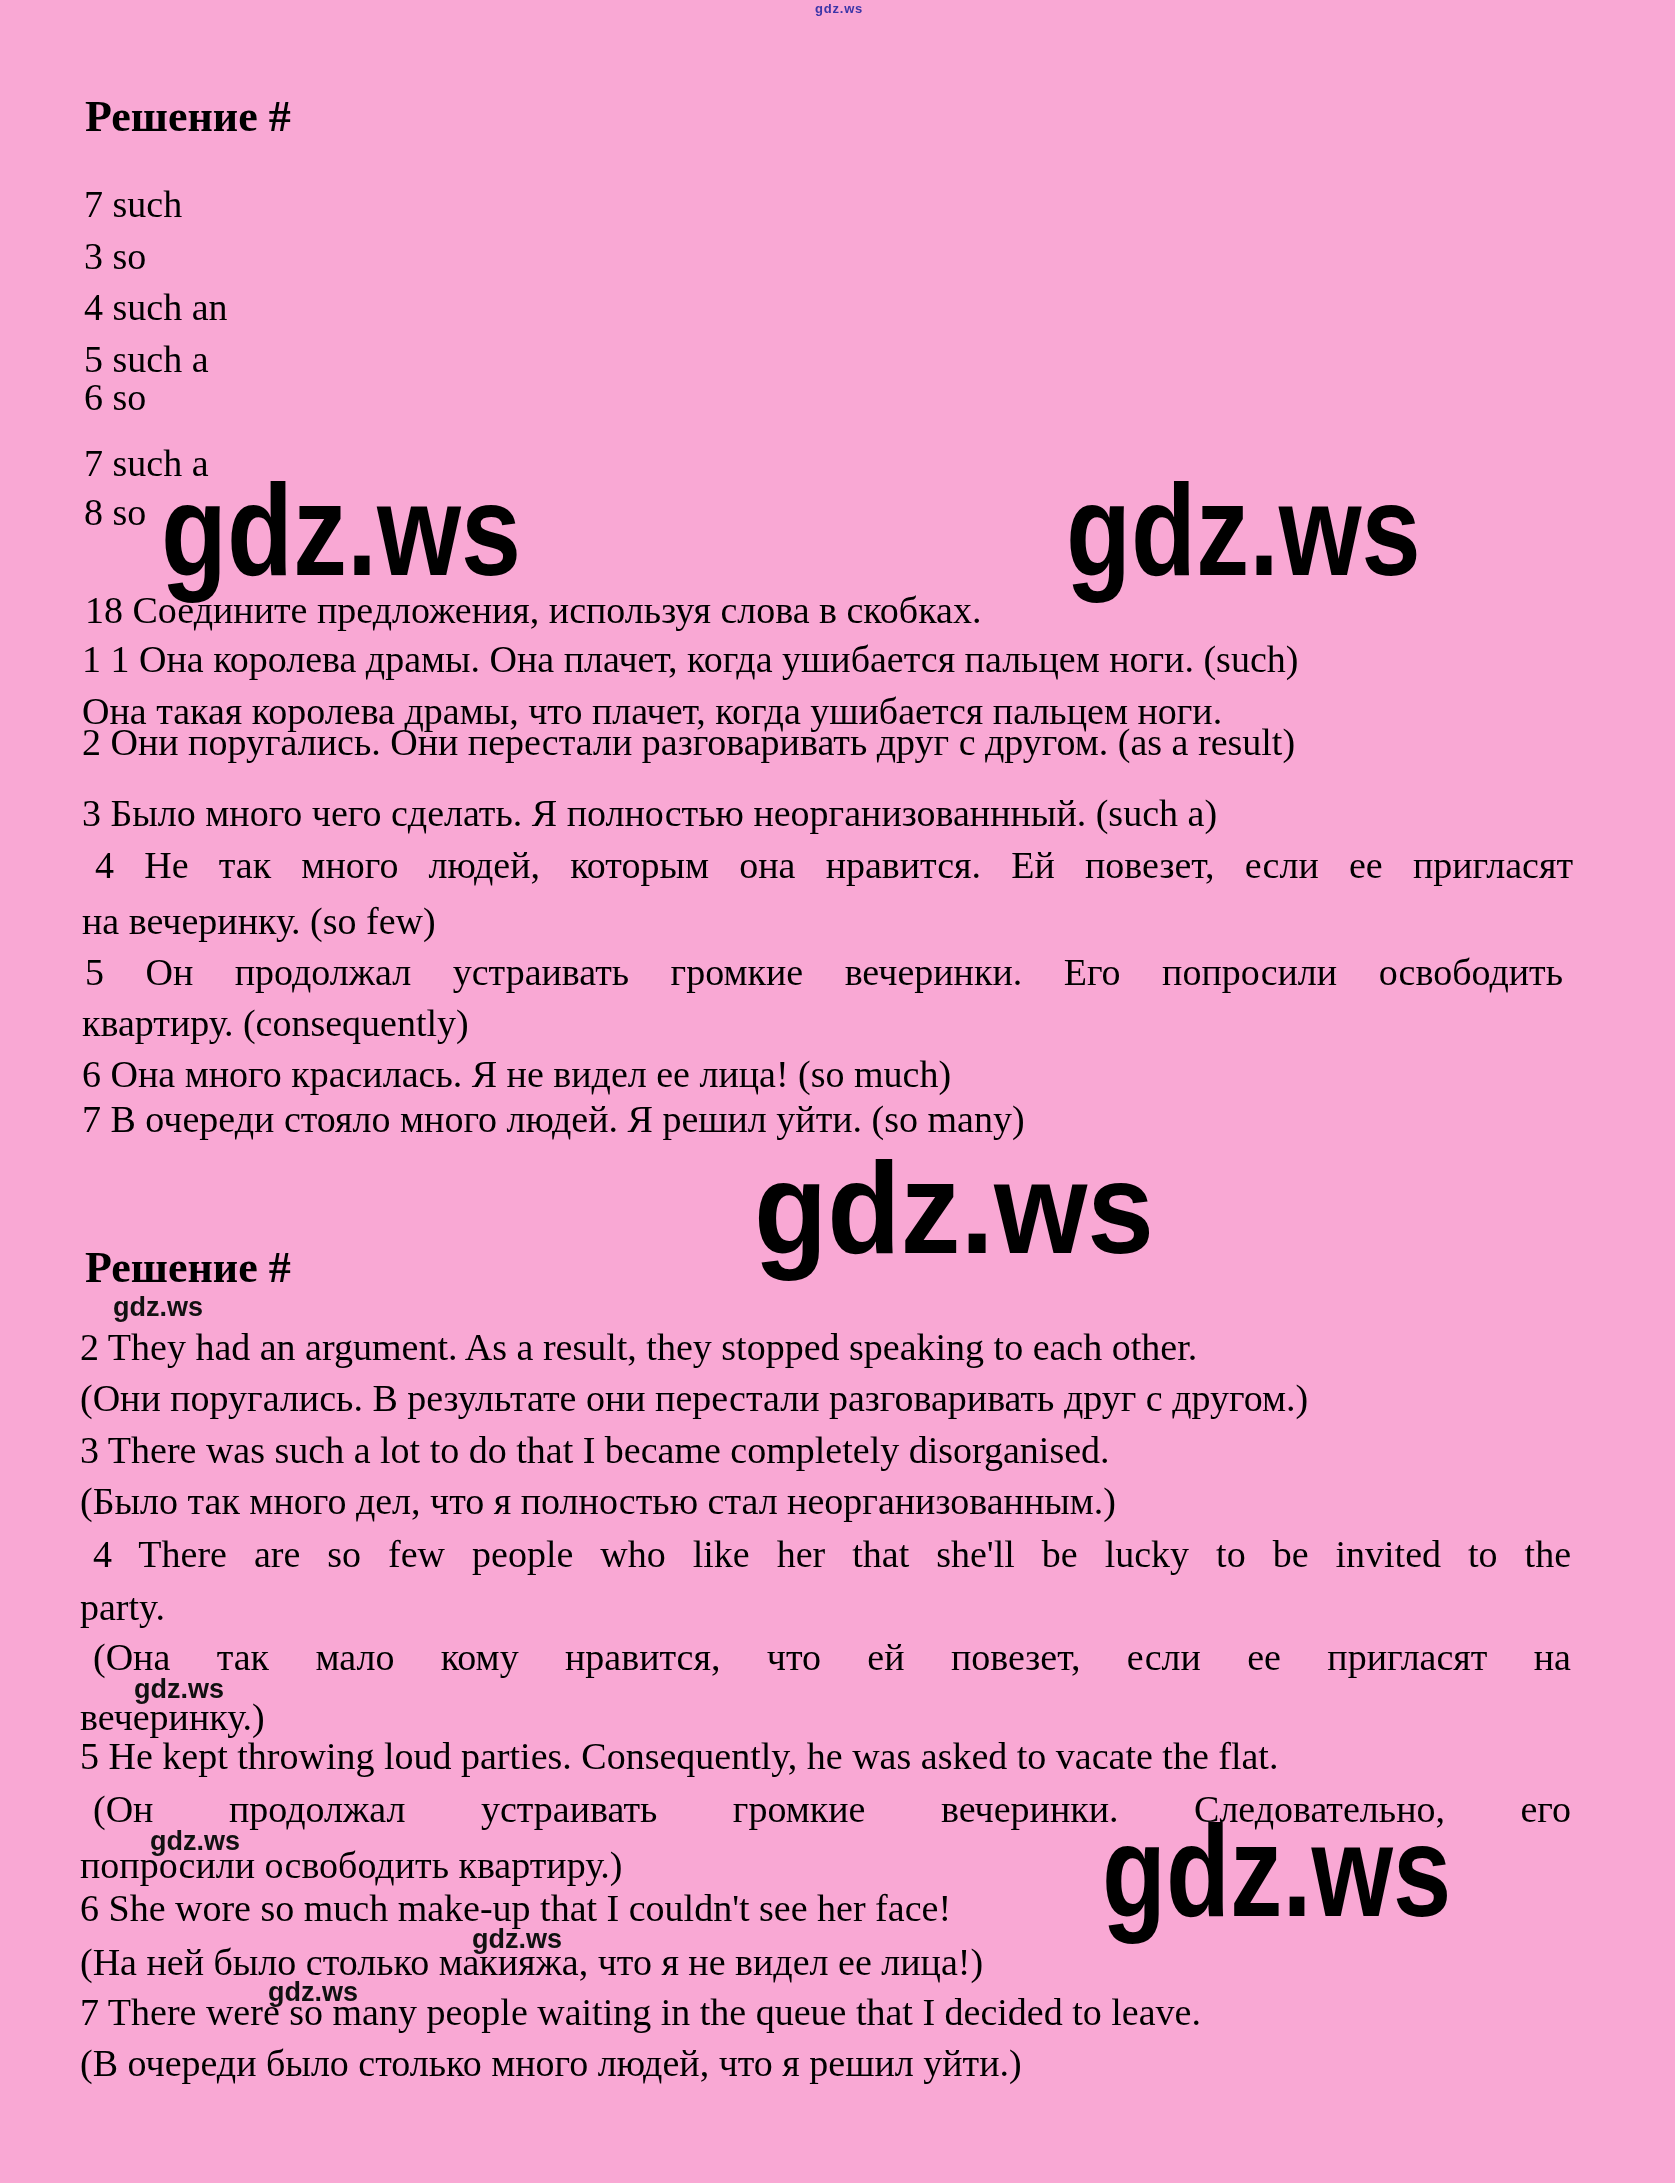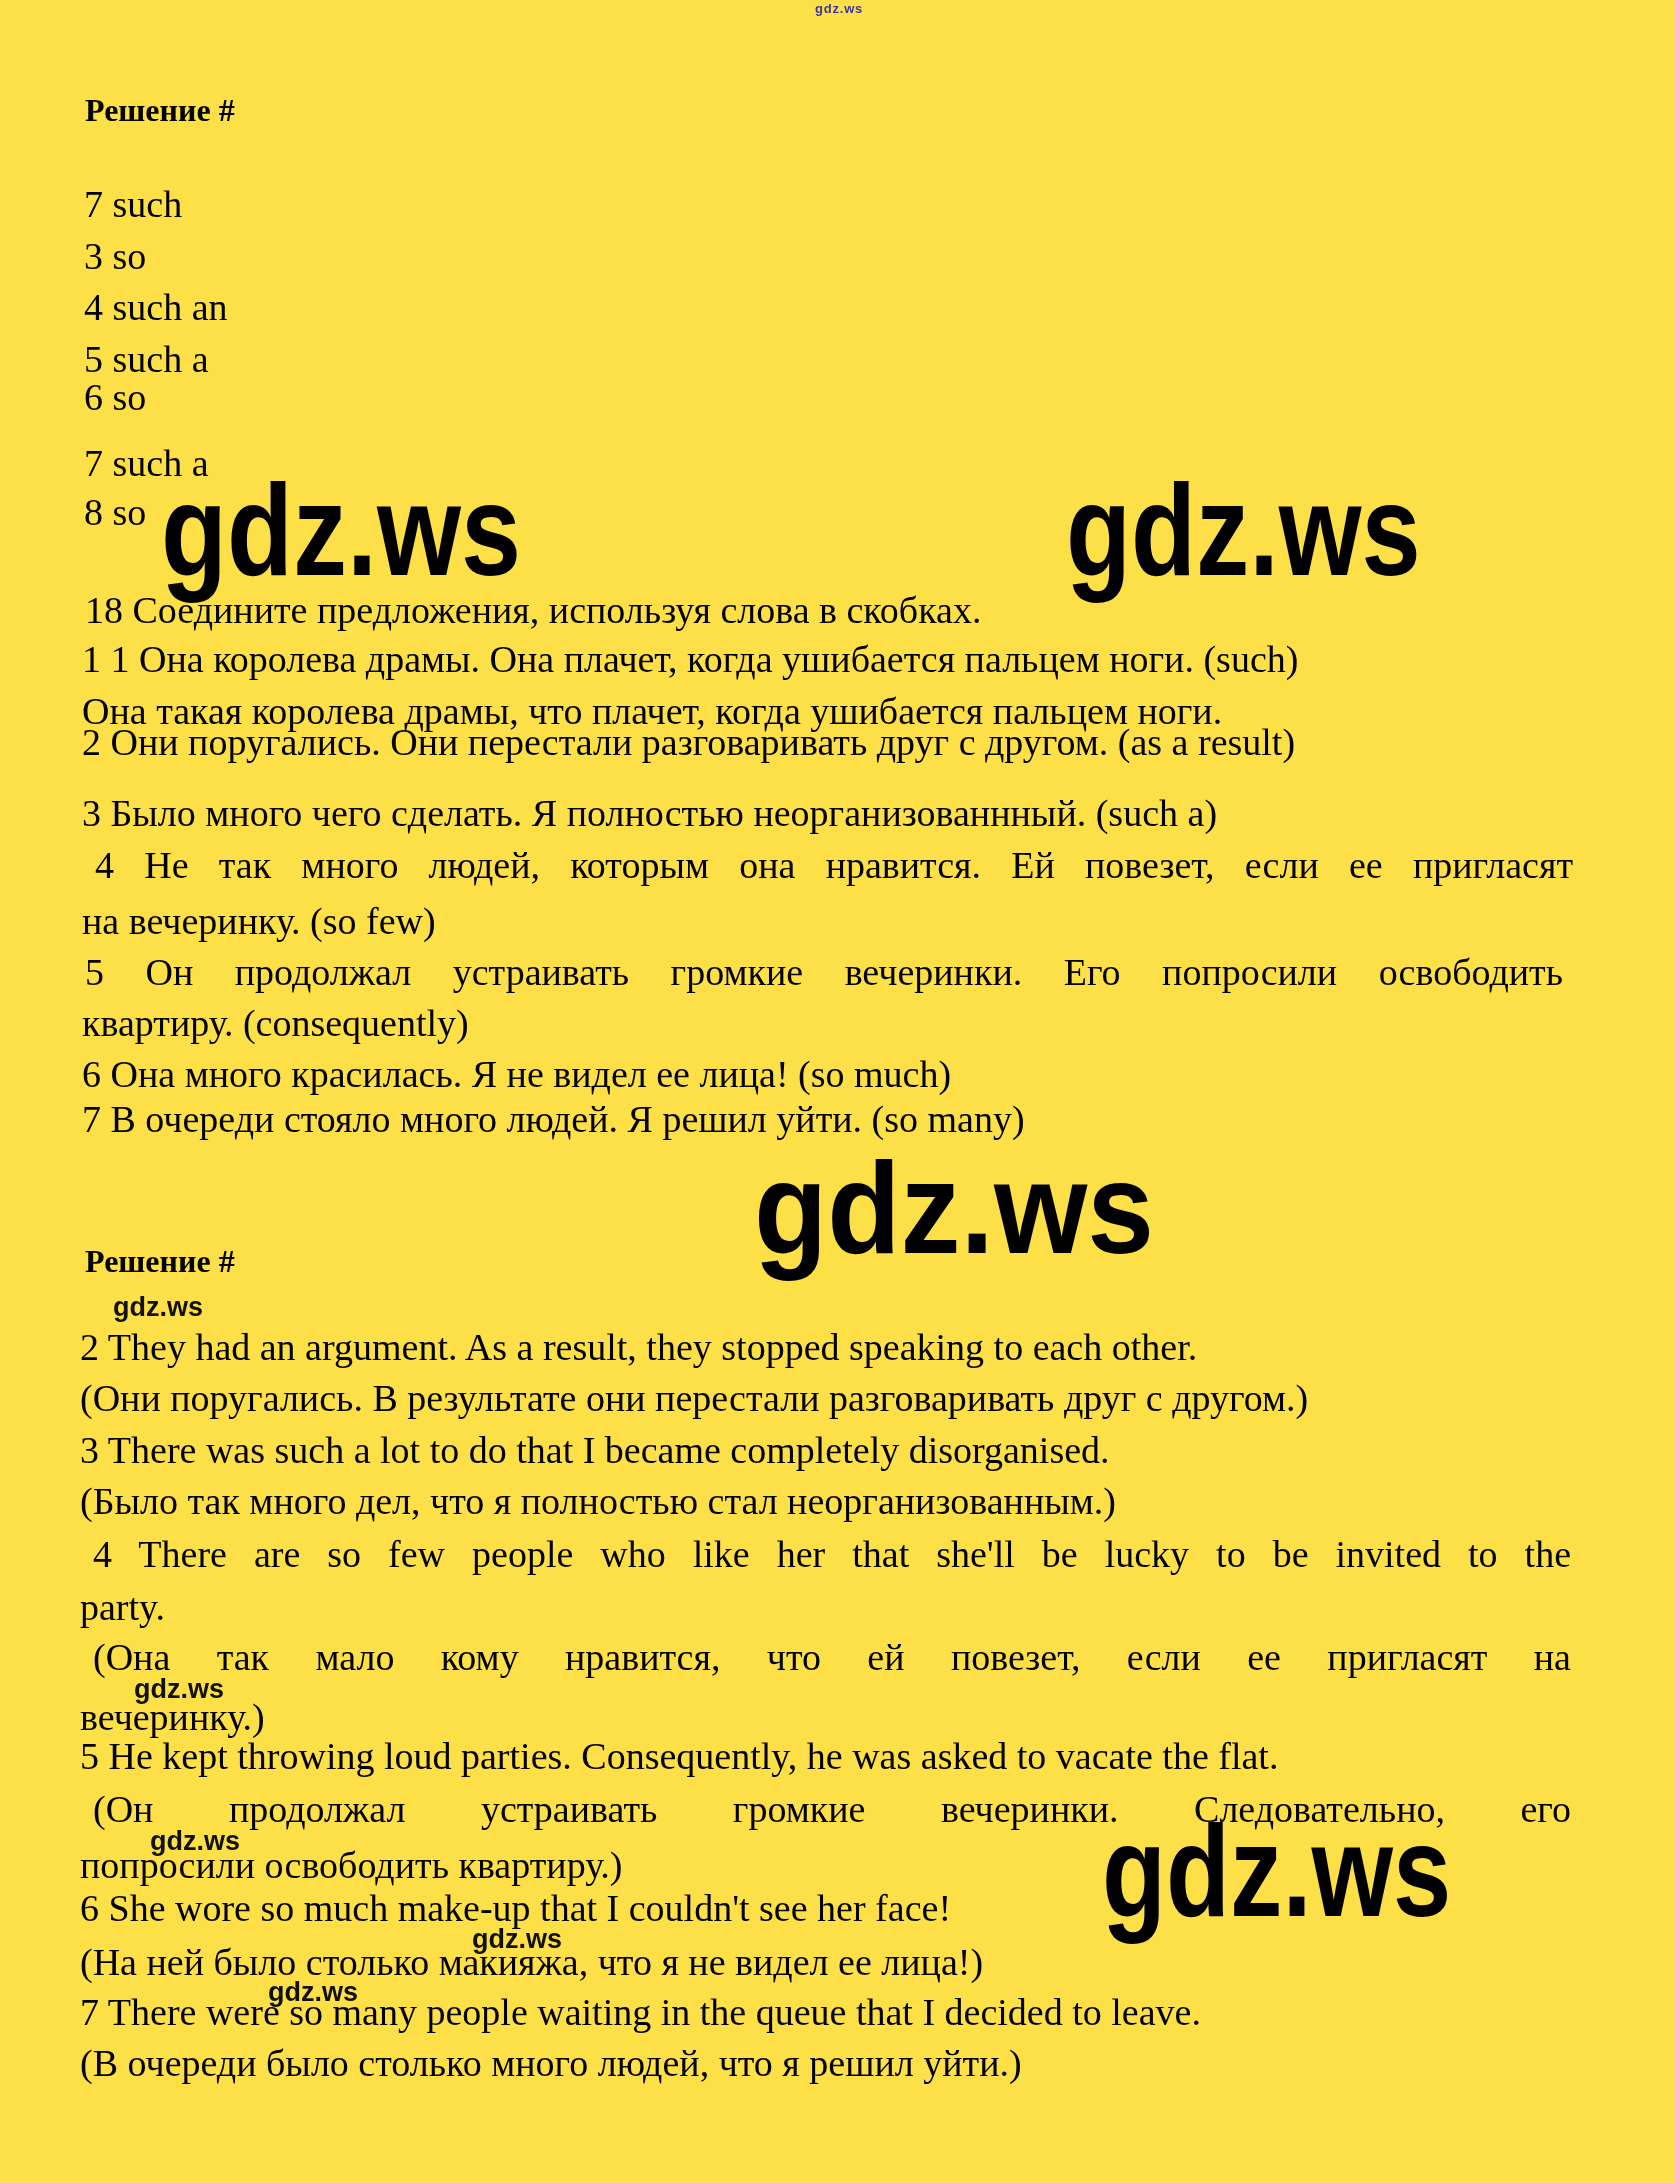--- a/index.html
+++ b/index.html
@@ -1,34 +1,34 @@
 <!DOCTYPE html>
 <html style="font-size:12.2px"><head>
 <meta charset="utf-8">
 <style>
   html,body{margin:0;padding:0;background:#ffffff;}
   .page{
     position:relative;
     width:1675px;
     height:2183px;
-    background:#fde047;
+    background:#f9a8d4;
     overflow:hidden;
     font-family:"Liberation Serif", serif;
     color:#000000;
   }
   .line{
     position:absolute;
     font-size:38px;
     line-height:1.12;
     white-space:nowrap;
     color:#000;
   }
   .heading{
     position:absolute;
-    font-size:32px;
+    font-size:44px;
     font-weight:bold;
     line-height:1.1;
     white-space:nowrap;
   }
   .just{
     white-space:normal;
     width:1478px;
     text-align:justify;
     text-align-last:justify;
     margin-left:13px;

